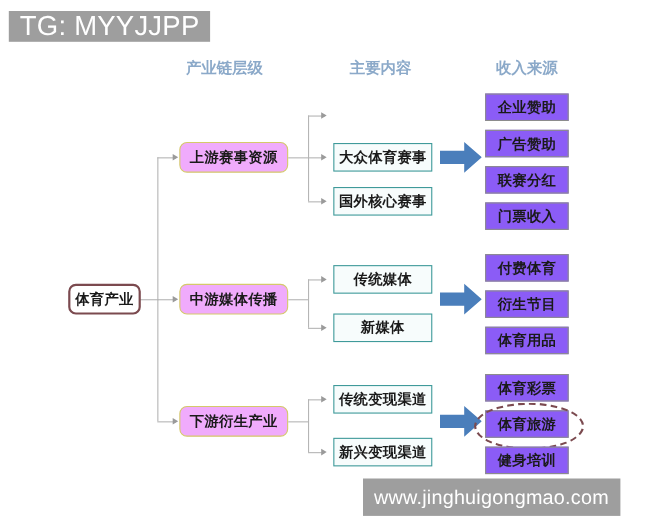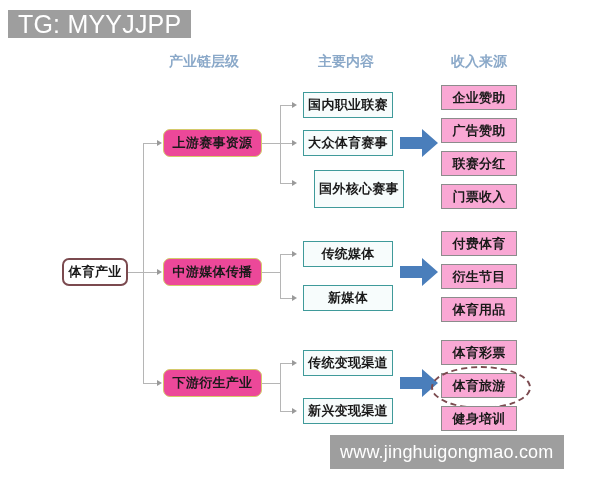--- a/index.html
+++ b/index.html
@@ -61,31 +61,31 @@
   
   .node.root {
     border: 2px solid #7b4a4f;
     border-radius: 7px;
     background: #ffffff;
   }
   
   .node.lvl2 {
     border: 1.5px solid #d4c96a;
     border-radius: 7px;
-    background: #ec4899;
+    background: #f0abfc;
   }
   
   .node.lvl3 {
     border: 1.5px solid #3f9a9a;
     background: #f7fcfc;
   }
   
   .node.lvl4 {
     border: 1.2px solid #8c8c8c;
-    background: #f9a8d4;
+    background: #8b5cf6;
   }
 
   
   .highlight-ellipse {
     position: absolute;
     border: 2px dashed #7b4a4f;
     border-radius: 50%;
     pointer-events: none;
     background: transparent;
   }
@@ -149,27 +149,24 @@
 
   <div class="conn h" style="left:262px; top:143px; width:18px;"></div>
   <div class="conn v" style="left:280px; top:105px; height:78px;"></div>
   <div class="conn h" style="left:280px; top:105px; width:15px;"></div>
   <div class="conn h" style="left:280px; top:143px; width:15px;"></div>
   <div class="conn h" style="left:280px; top:183px; width:15px;"></div>
   <div class="arrowhead" style="left:292px; top:101.5px;"></div>
   <div class="arrowhead" style="left:292px; top:139.5px;"></div>
   <div class="arrowhead" style="left:292px; top:179.5px;"></div>
 
-  <div class="node lvl3" style="left:303px; top:92px; width:90px; height:26px;">
-    <span>国内职业联赛</span>
-  </div>
   <div class="node lvl3" style="left:303px; top:130px; width:90px; height:26px;">
     <span>大众体育赛事</span>
   </div>
-  <div class="node lvl3" style="left:314px; top:170px; width:90px; height:38px;">
+  <div class="node lvl3" style="left:303px; top:170px; width:90px; height:26px;">
     <span>国外核心赛事</span>
   </div>
 
   <div class="block-arrow" style="left:400px; top:128px;">
     <svg width="38" height="30" viewBox="0 0 38 30">
       <polygon points="0,9 22,9 22,1 38,15 22,29 22,21 0,21" fill="#4a7ebb"></polygon>
     </svg>
   </div>
 
   <div class="node lvl4" style="left:441px; top:85px; width:76px; height:25px;">

